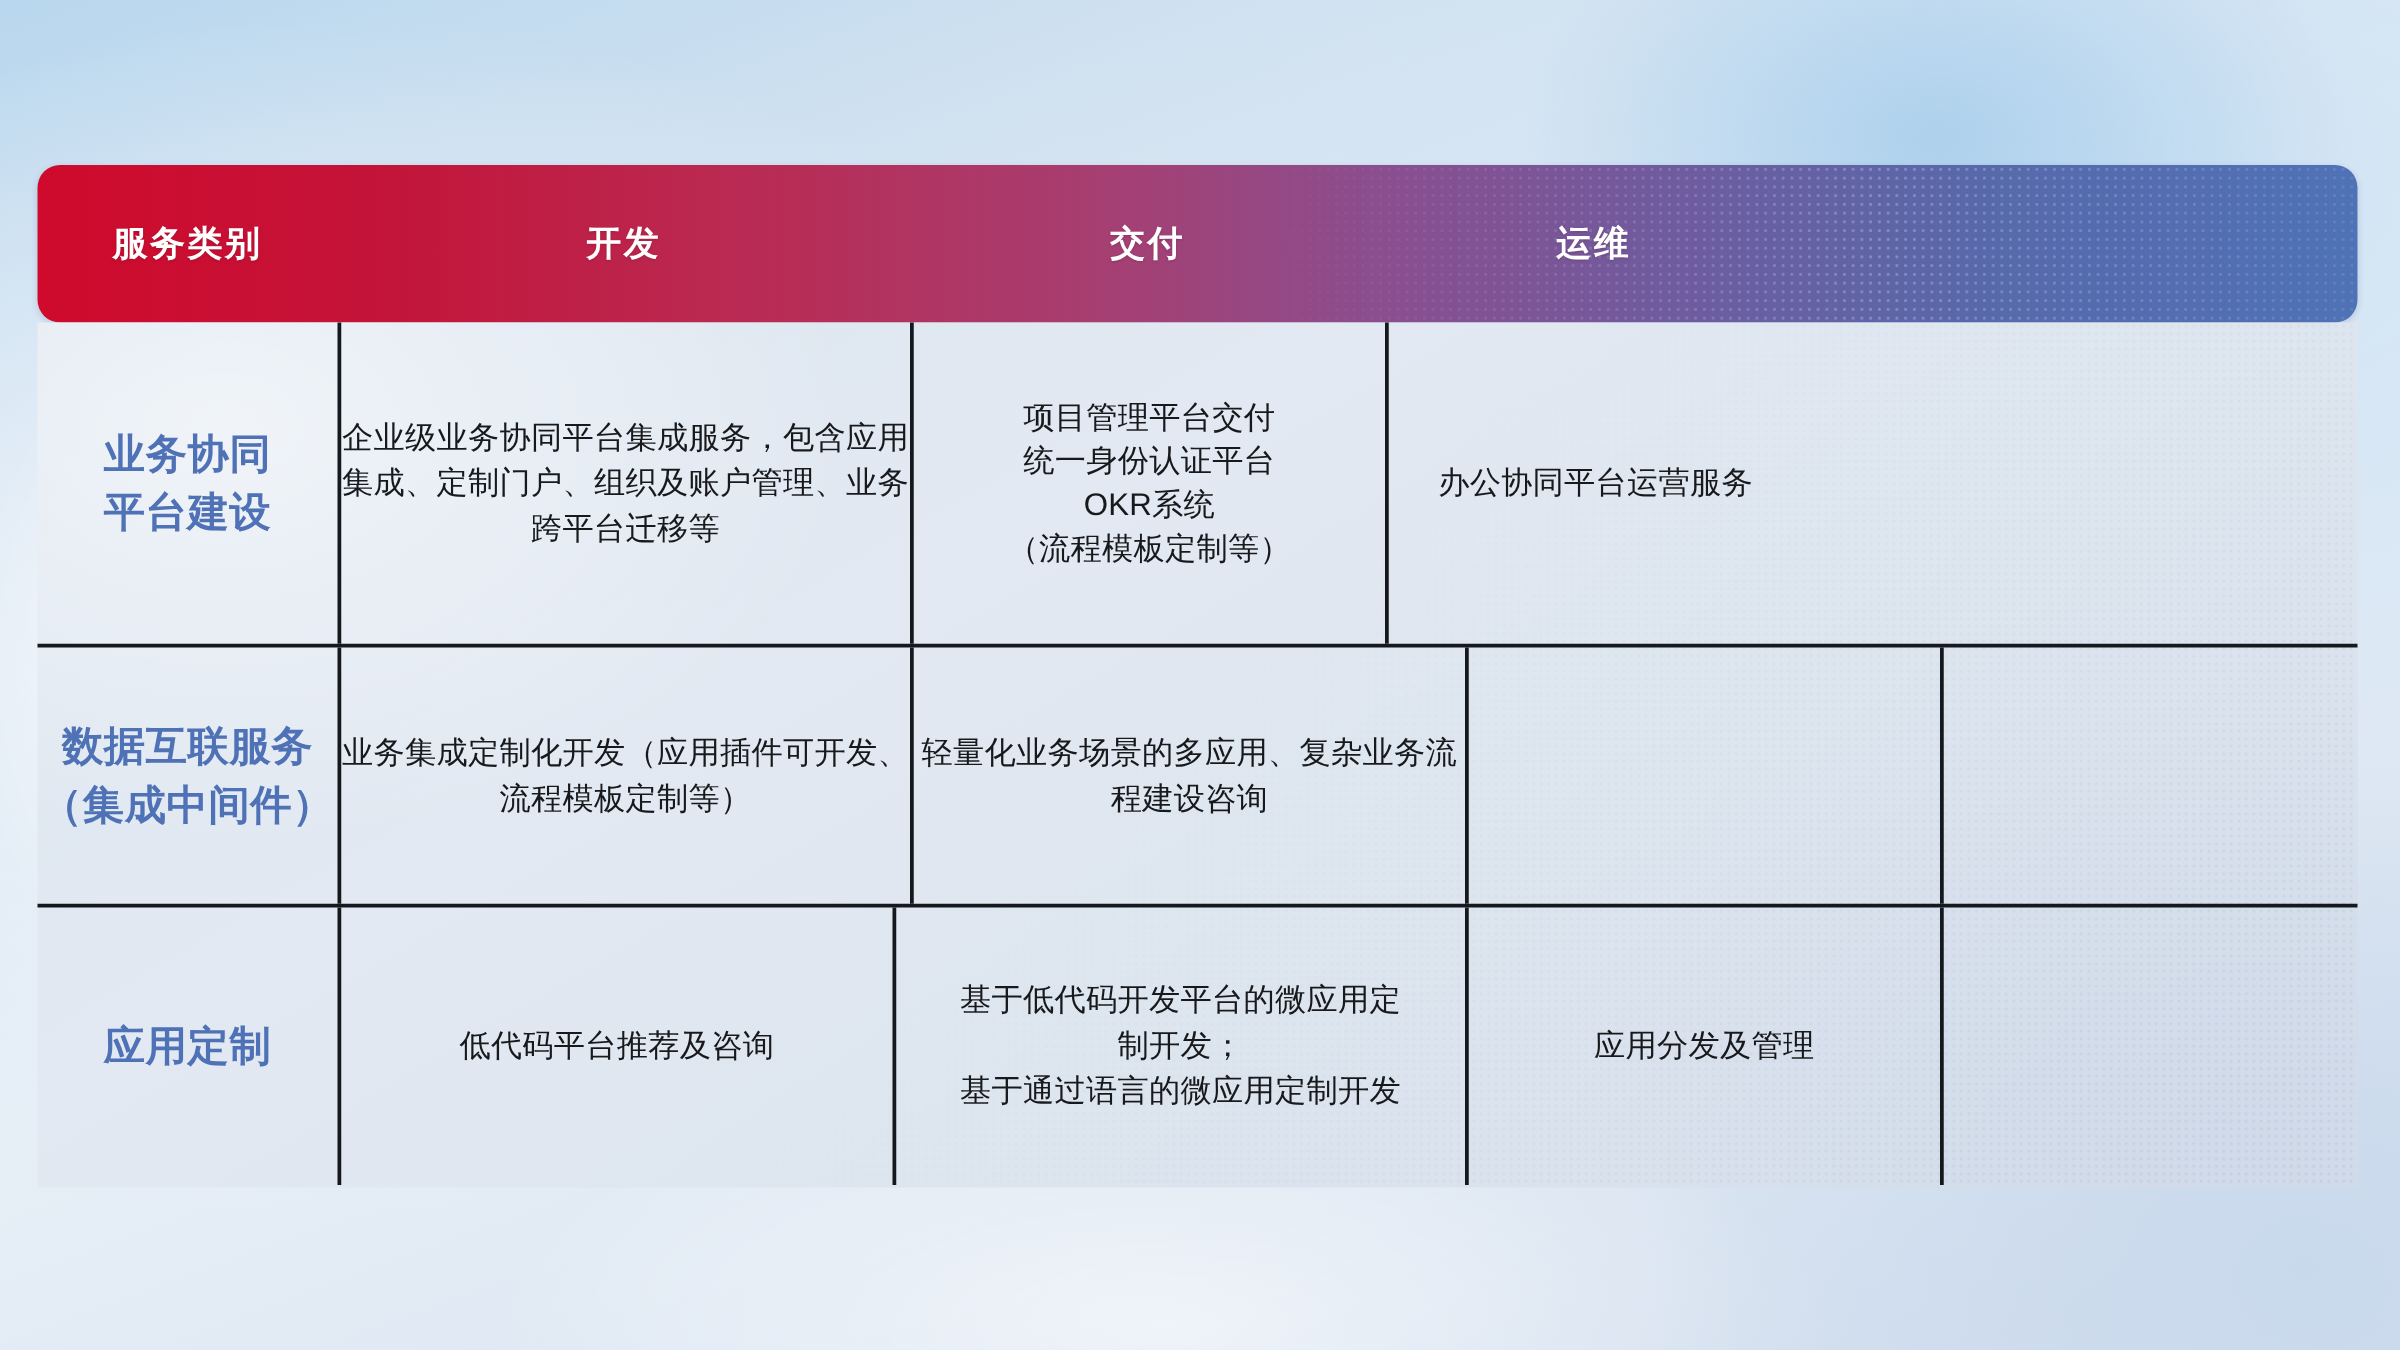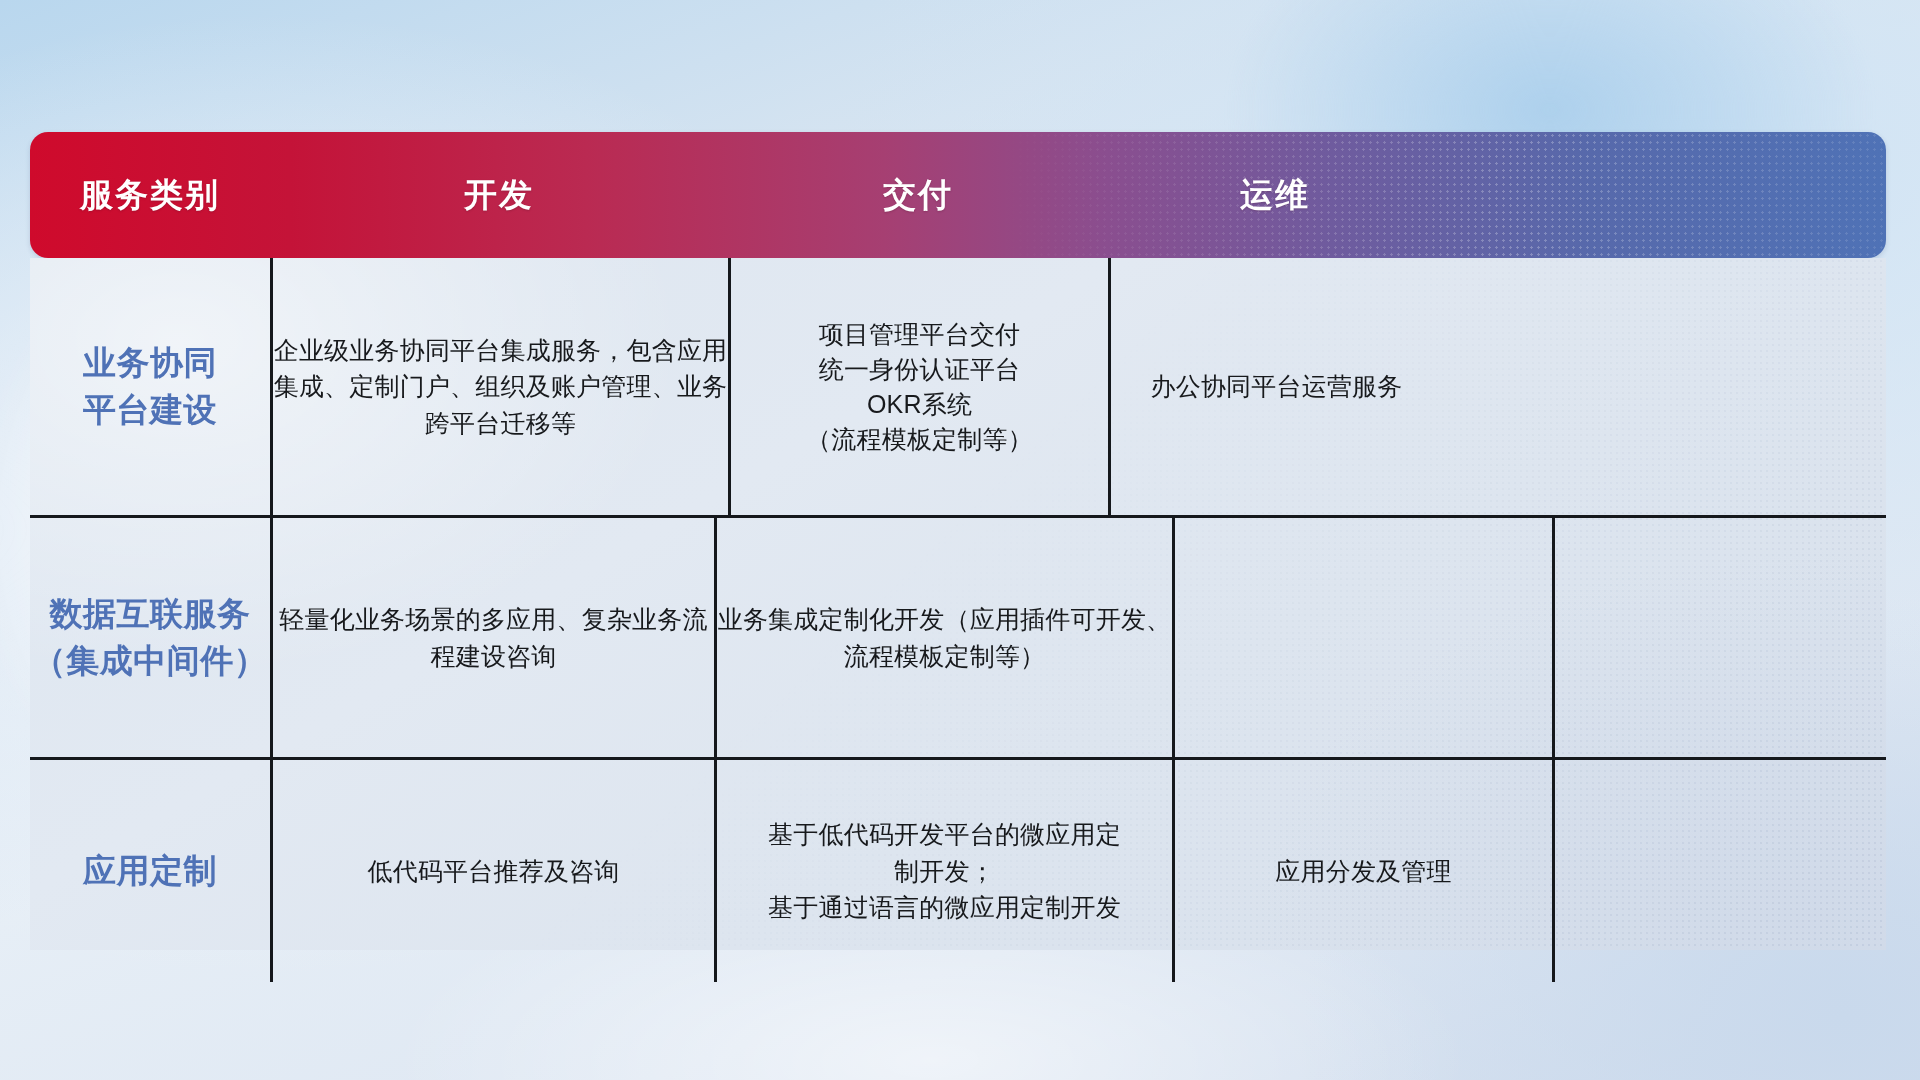--- a/index.html
+++ b/index.html
@@ -81,21 +81,21 @@
     pointer-events:none;
   }
 
   .hcell {
     position:relative;
     z-index:2;
     display:flex;
     align-items:center;
     justify-content:center;
     color:#ffffff;
-    font-size:33px;
+    font-size:28px;
     font-weight:bold;
     letter-spacing:2px;
     text-shadow:0 1px 2px rgba(70,20,40,.25);
     padding-top:0;
   }
 
   
   #table-body {
     position:relative;
     height:692px;
@@ -113,21 +113,21 @@
             mask-image:linear-gradient(135deg, rgba(0,0,0,0) 46%, rgba(0,0,0,.9) 100%);
     pointer-events:none;
   }
 
   .row {
     position:relative;
     display:flex;
     z-index:2;
   }
   .row.r1 { height:260px; }
-  .row.r2 { height:242px; }
+  .row.r2 { height:208px; }
   .row.r3 { height:222px; }
 
   .row.r1, .row.r2 {
     border-bottom:3px solid #15181c;
   }
 
   .bcell {
     display:flex;
     align-items:center;
     justify-content:center;
@@ -200,25 +200,25 @@
       </div>
     </div>
 
     <div class="row r2">
       <div class="bcell c0">
         <div class="cat">
           <div>数据互联服务</div>
           <div>（集成中间件）</div>
         </div>
       </div>
+      <div class="bcell c2 div">
+        <div class="txt">业务集成定制化开发（应用插件可开发、流程模板定制等）</div>
+      </div>
       <div class="bcell c1 div">
         <div class="txt">轻量化业务场景的多应用、复杂业务流程建设咨询</div>
-      </div>
-      <div class="bcell c2 div">
-        <div class="txt">业务集成定制化开发（应用插件可开发、流程模板定制等）</div>
       </div>
       <div class="bcell c3 div">
         <div class="txt"></div>
       </div>
       <div class="bcell c4 div">
         <div class="txt"></div>
       </div>
     </div>
 
     <div class="row r3">

